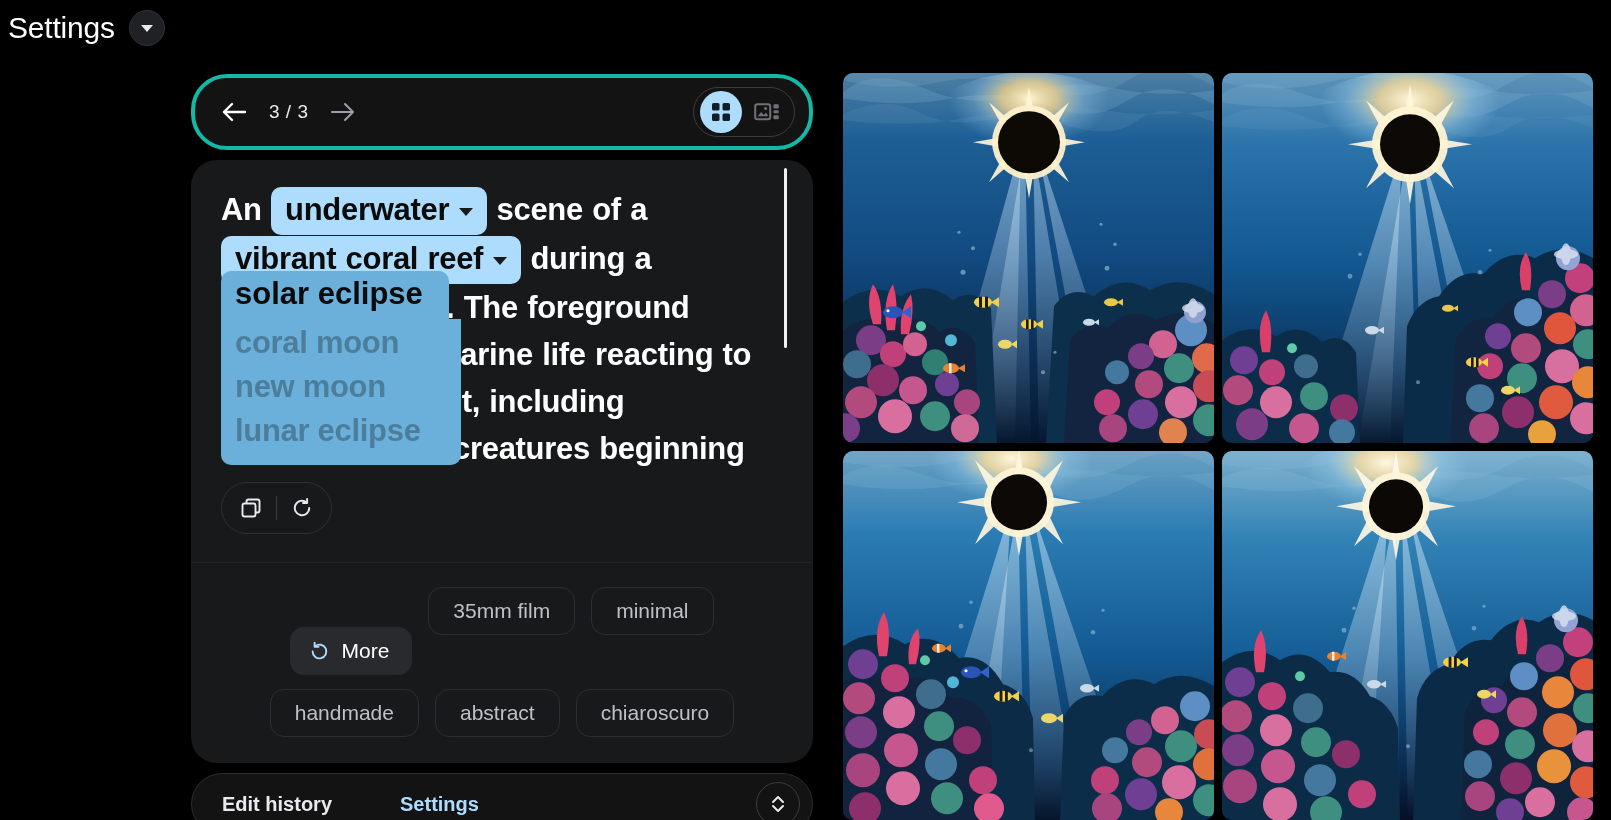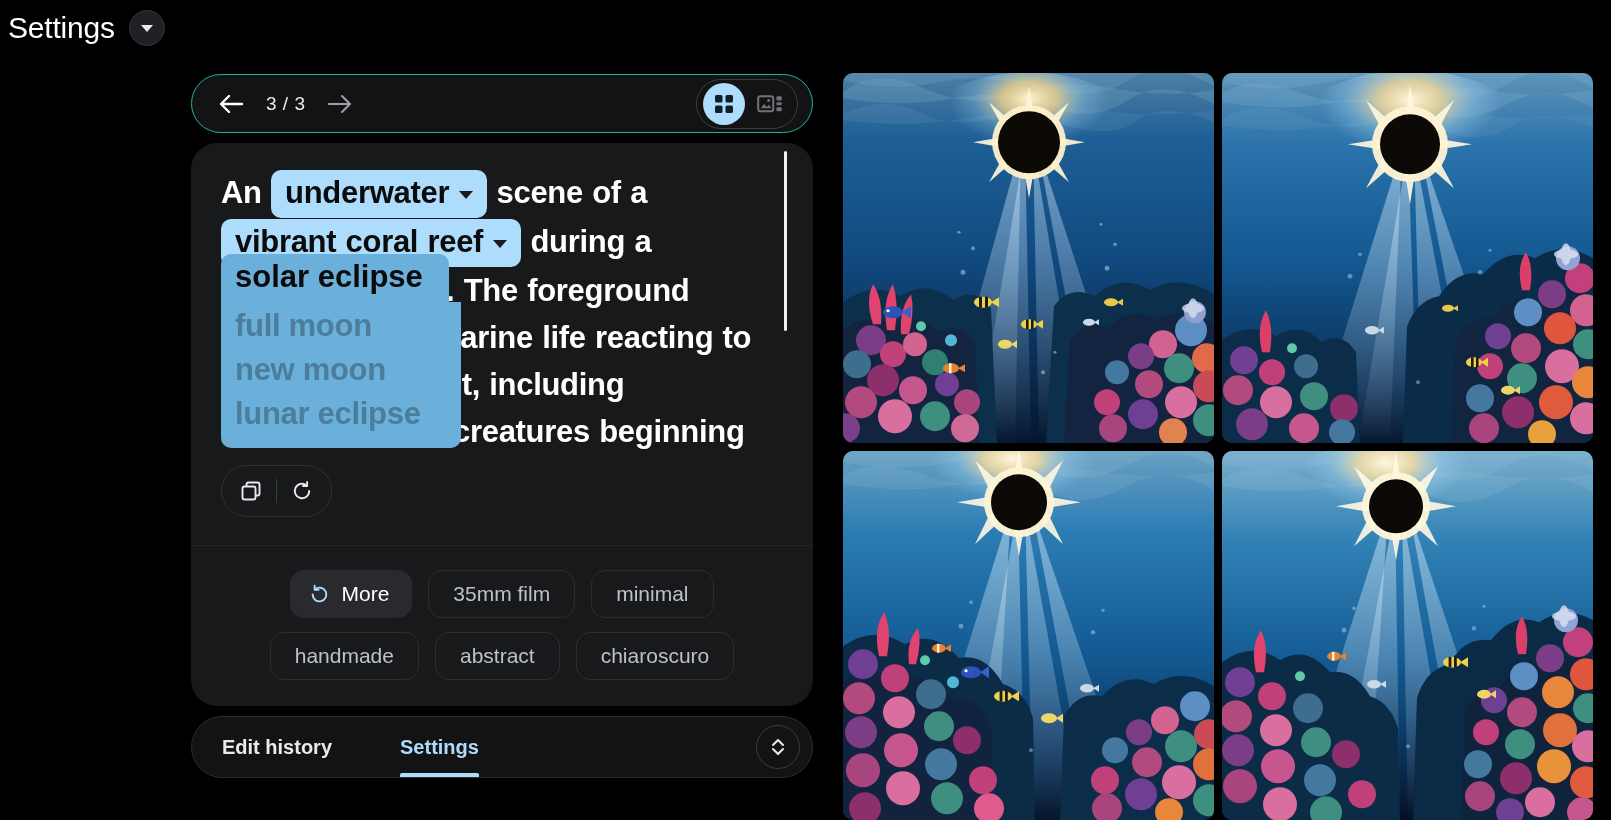--- a/index.html
+++ b/index.html
@@ -58,23 +58,23 @@
   
   #left-panel {
     position: absolute;
     left: 191px;
     top: 74px;
     width: 622px;
   }
 
   
   #nav-card {
-    height: 59px;
+    height: 76px;
     background: #131314;
-    border: 1px solid #14b8a6;
+    border: 4px solid #14b8a6;
     border-radius: 36px;
     display: flex;
     align-items: center;
     padding: 0 14px 0 26px;
     position: relative;
   }
   #nav-left {
     display: flex;
     align-items: center;
     gap: 22px;
@@ -272,20 +272,21 @@
     cursor: pointer;
     white-space: nowrap;
     background: transparent;
   }
   .style-chip.more {
     background: #282a2d;
     border-color: transparent;
     color: #ffffff;
     gap: 11px;
     padding: 0 22px 0 18px;
+    margin-top: 40px;
   }
 
   
   #tabs-card {
     margin-top: 10px;
     height: 62px;
     background: #131314;
     border: 1px solid #2a2c2e;
     border-radius: 31px;
     display: flex;
@@ -420,21 +421,21 @@
           <span style="display:inline-block;width:222px;"></span><span>nt, including</span>
           <span style="display:inline-block;width:232px;"></span><span>creatures beginning</span>
         </div>
 
         <div id="chip-eclipse-wrap">
           <div id="chip-eclipse">
             <span>solar eclipse</span>
             <span class="caret up"></span>
           </div>
           <div id="chip-dropdown">
-            <div class="dropdown-opt">full moon</div>
+            <div class="dropdown-opt">coral moon</div>
             <div class="dropdown-opt">new moon</div>
             <div class="dropdown-opt">lunar eclipse</div>
           </div>
         </div>
       </div>
 
       <div id="action-row">
         <div id="icon-group">
           <div class="ig-btn">
             <svg width="22" height="22" viewBox="0 0 22 22" fill="none">

